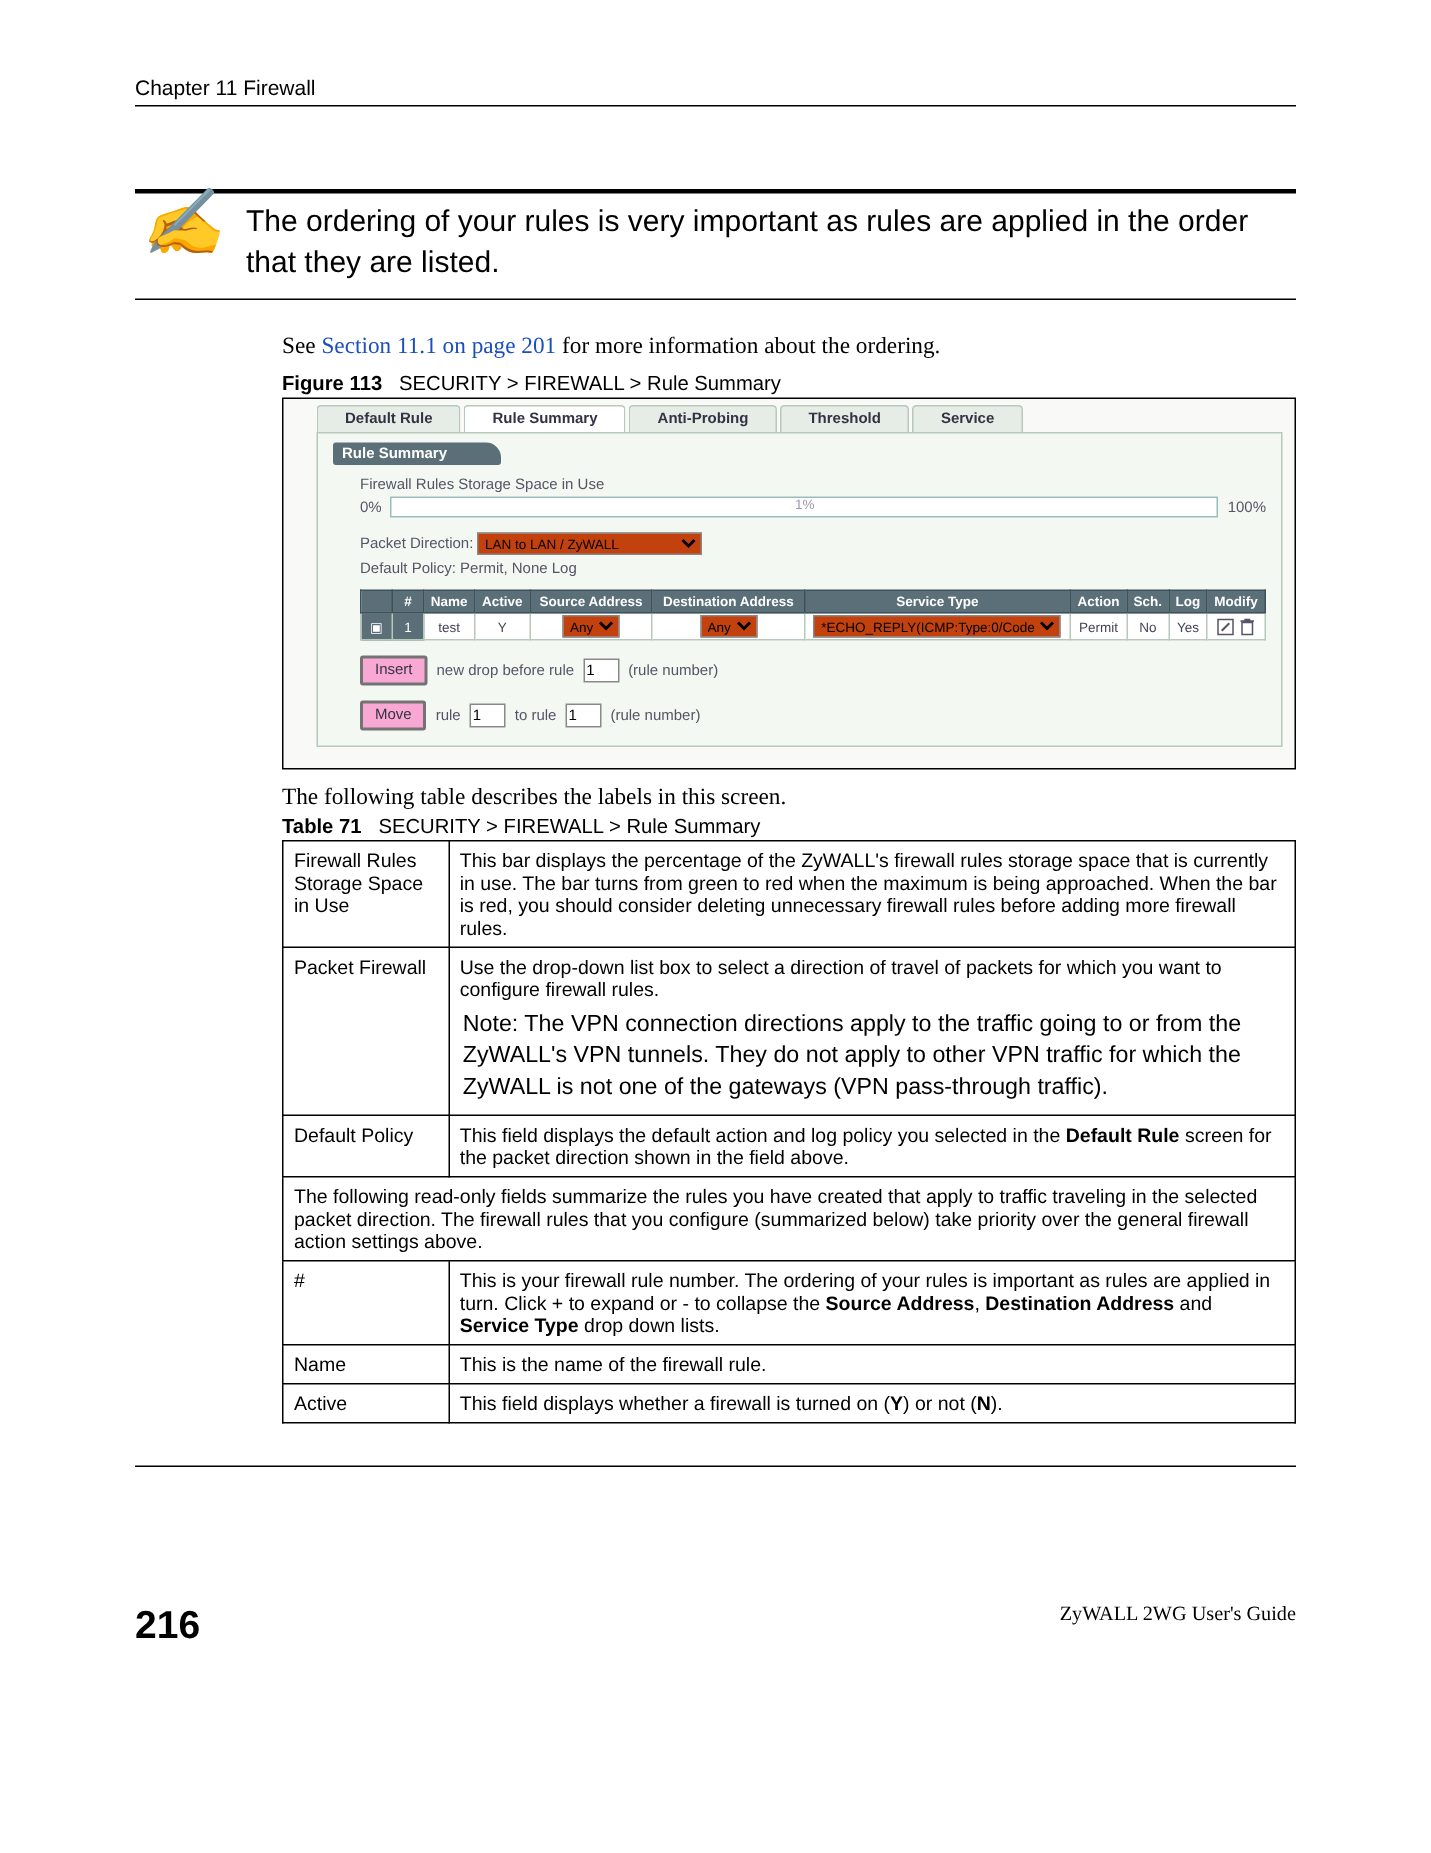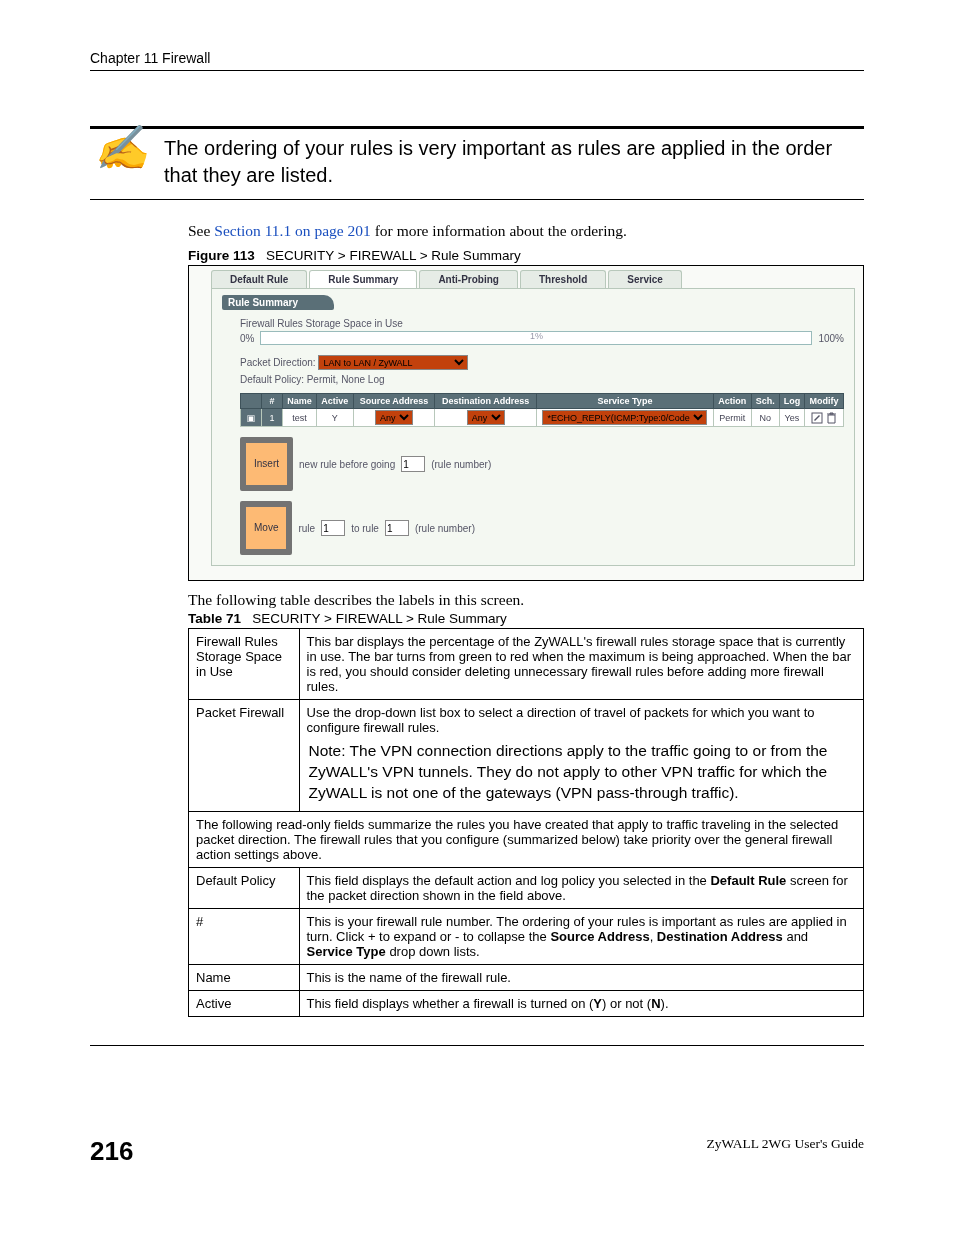--- a/index.html
+++ b/index.html
@@ -43,21 +43,21 @@
   .panel-hdr { background:#5a6f77; color:#fff; font-weight:bold; font-size:10px; padding:2px 6px; display:inline-block; border-radius:2px 10px 2px 2px; min-width:100px;}
   .storage-row { margin:8px 0 2px 18px; font-size:10px; color:#556;}
   .pbar { display:flex; align-items:center; gap:6px; margin:2px 0 10px 18px; font-size:10px; color:#556;}
   .pbar-track { flex:1; height:12px; border:1px solid #9bb; background:#fff; position:relative;}
   .pbar-mid { position:absolute; left:50%; top:-1px; font-size:9px; color:#99a; transform:translateX(-50%);}
   .pdrow { margin:4px 0 2px 18px; font-size:10px; color:#556;}
   .pdrow select, .pdrow input { font-size:10px; height:16px; border:1px solid #888; background:#fff;}
   .ruletbl { border-collapse:collapse; margin:8px 0 0 18px; font-size:9px; width:calc(100% - 18px);}
   .ruletbl th { background:#5a6f77; color:#fff; border:1px solid #3e525a; padding:2px 3px; font-weight:bold; font-size:9px; text-align:center;}
   .ruletbl td { border:1px solid #b8c8bb; padding:1px 3px; text-align:center; background:#fff; color:#445;}
-  .mini-btn { display:inline-block; border:6px solid #737373; background:#fdba74; padding:13px 8px; height:16px; line-height:15px; font-size:10px; border-radius:2px; color:#334;}
+  .mini-btn { display:inline-block; border:2px solid #737373; background:#f9a8d4; padding:0 8px; height:16px; line-height:15px; font-size:10px; border-radius:2px; color:#334;}
   .btnrow { margin:10px 0 0 18px; font-size:10px; color:#556; display:flex; align-items:center; gap:6px;}
   .tinyinput { width:20px; height:14px; border:1px solid #888; font-size:10px; padding:0 1px;}
   select.tiny { font-size:9px; height:15px; border:1px solid #888; background:#c2410c; max-width:100%;}
   .iconcell svg { vertical-align:middle; }
 
   
   .desc-text { margin:10px 0 2px 98px; font-size:15.5px;}
   .tbl71 { margin:2px 0 0 98px; border-collapse:collapse; width:calc(100% - 98px); font-family: Arial, sans-serif; font-size:13px;}
   .tbl71 th, .tbl71 td { border:1px solid #000; padding:5px 7px; vertical-align:top; text-align:left;}
   .tbl71 th { background:#e6e6e6; font-weight:bold;}
@@ -155,21 +155,21 @@
           <span><svg width="11" height="12" viewBox="0 0 11 12">
                   <path d="M2 3 H9 V11 H2 Z M1 2 H10 M4 1 H7 V2 H4 Z" fill="none" stroke="#556" stroke-width="1"></path>
                 </svg></span>
         </td>
       </tr>
     </tbody>
       </table>
 
     <div class="btnrow">
       <span class="mini-btn">Insert</span>
-      <span>new rule before going</span>
+      <span>new drop before rule</span>
       <input class="tinyinput" value="1" style="">
       <span>(rule number)</span>
     </div>
     <div class="btnrow">
       <span class="mini-btn">Move</span>
       <span>rule</span>
       <input class="tinyinput" value="1" style="">
       <span>to rule</span>
       <input class="tinyinput" value="1" style="">
       <span>(rule number)</span>
@@ -189,27 +189,27 @@
     <td>This bar displays the percentage of the ZyWALL's firewall rules storage space that is currently in use. The bar turns from green to red when the maximum is being approached. When the bar is red, you should consider deleting unnecessary firewall rules before adding more firewall rules.</td>
   </tr>
   <tr>
     <td>Packet Firewall</td>
     <td>
       <span>Use the drop-down list box to select a direction of travel of packets for which you want to configure firewall rules.</span>
       <div class="note-inner">Note: The VPN connection directions apply to the traffic going to or from the ZyWALL's VPN tunnels. They do not apply to other VPN traffic for which the ZyWALL is not one of the gateways (VPN pass-through traffic).</div>
     </td>
   </tr>
   <tr>
+    <td>Default Policy</td>
+    <td>
+      <span>This field displays the default action and log policy you selected in the </span><b>Default Rule</b><span> screen for the packet direction shown in the field above.</span>
+    </td>
+  </tr>
+  <tr>
     <td colspan="2" class="span2">The following read-only fields summarize the rules you have created that apply to traffic traveling in the selected packet direction. The firewall rules that you configure (summarized below) take priority over the general firewall action settings above.</td>
-  </tr>
-  <tr>
-    <td>Default Policy</td>
-    <td>
-      <span>This field displays the default action and log policy you selected in the </span><b>Default Rule</b><span> screen for the packet direction shown in the field above.</span>
-    </td>
   </tr>
   <tr>
     <td>#</td>
     <td>
       <span>This is your firewall rule number. The ordering of your rules is important as rules are applied in turn. Click + to expand or - to collapse the </span><b>Source Address</b><span>, </span><b>Destination Address</b><span> and </span><b>Service Type</b><span> drop down lists.</span>
     </td>
   </tr>
   <tr>
     <td>Name</td>
     <td>This is the name of the firewall rule.</td>

